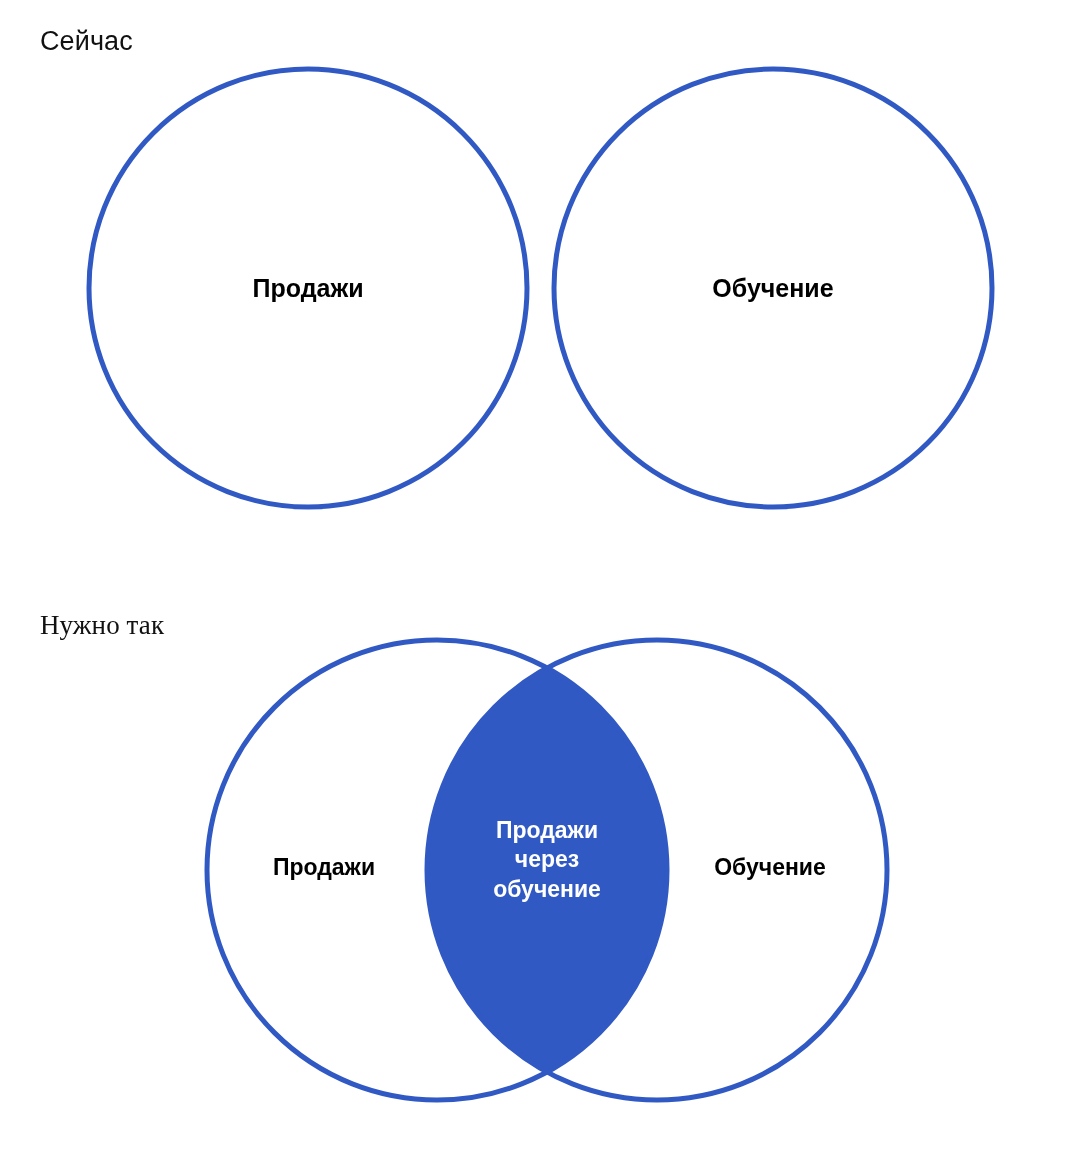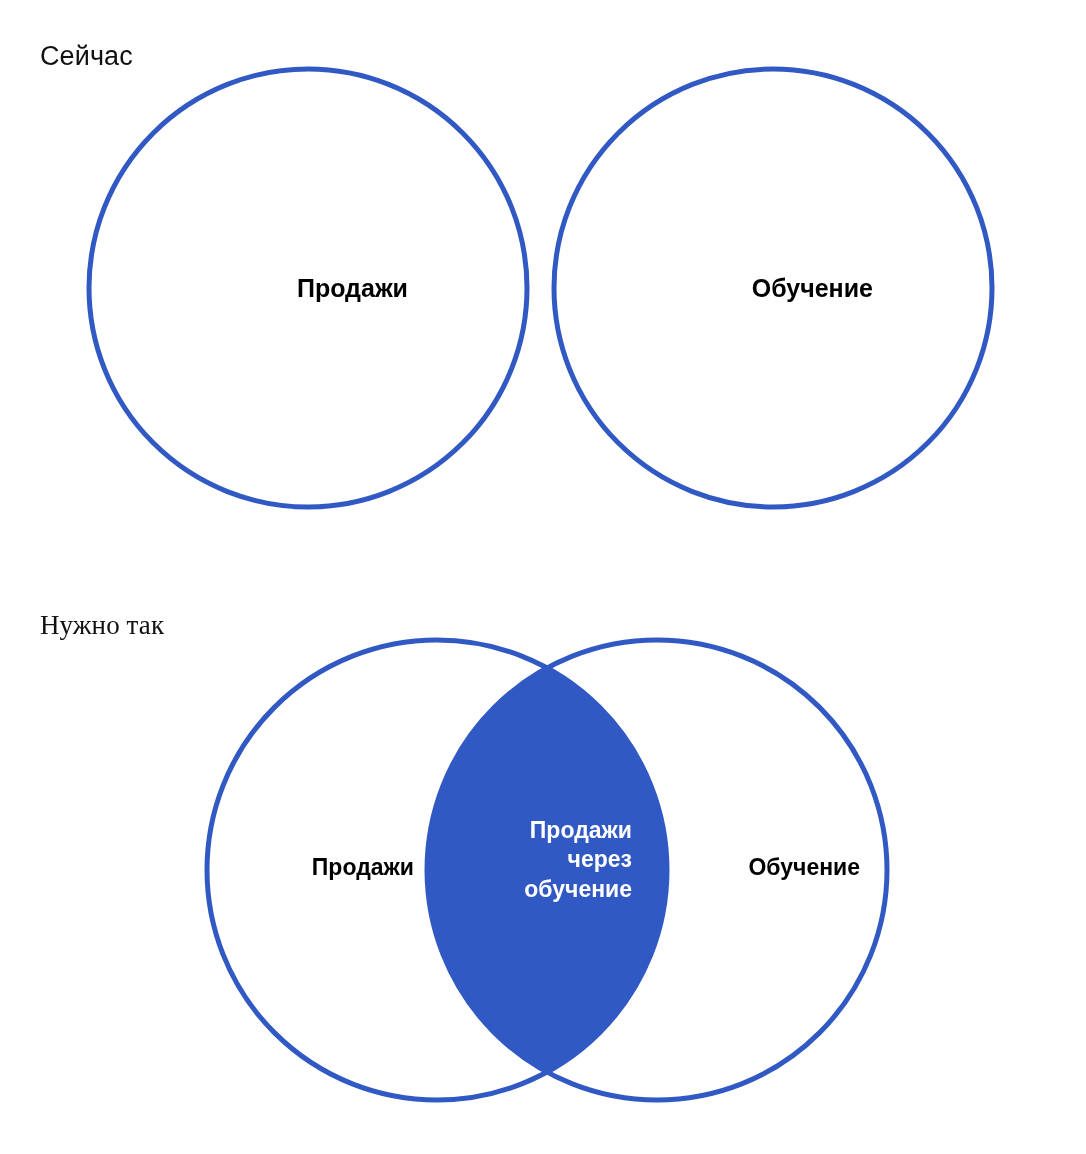--- a/index.html
+++ b/index.html
@@ -25,21 +25,21 @@
   }
   .section-label {
     position: absolute;
     font-family: "Liberation Sans", sans-serif;
     font-size: 27px;
     font-weight: 400;
     color: #111111;
     letter-spacing: 0.1px;
     white-space: nowrap;
   }
-  #label-now   { left: 40px; top: 26px; margin-top: 15px; }
+  #label-now   { left: 40px; top: 26px; }
   #label-need  { left: 40px; top: 610px; font-family: Liberation Serif, serif; }
 
   .venn-svg {
     position: absolute;
     left: 0;
     top: 0;
     width: 1086px;
     height: 1154px;
     display: block;
   }
@@ -49,21 +49,21 @@
     stroke: #3159c4;
     stroke-width: 5;
   }
   .lens-fill {
     fill: #3159c4;
     stroke: none;
   }
 
   .venn-text {
     position: absolute;
-    text-align: right;
+    text-align: center;
     font-family: "Liberation Sans", sans-serif;
     font-weight: 700;
     white-space: nowrap;
     line-height: 1.28;
   }
   .venn-text.dark  { color: #000000; }
   .venn-text.light { color: #ffffff; white-space: normal; }
 
   
   #top-left-text {

